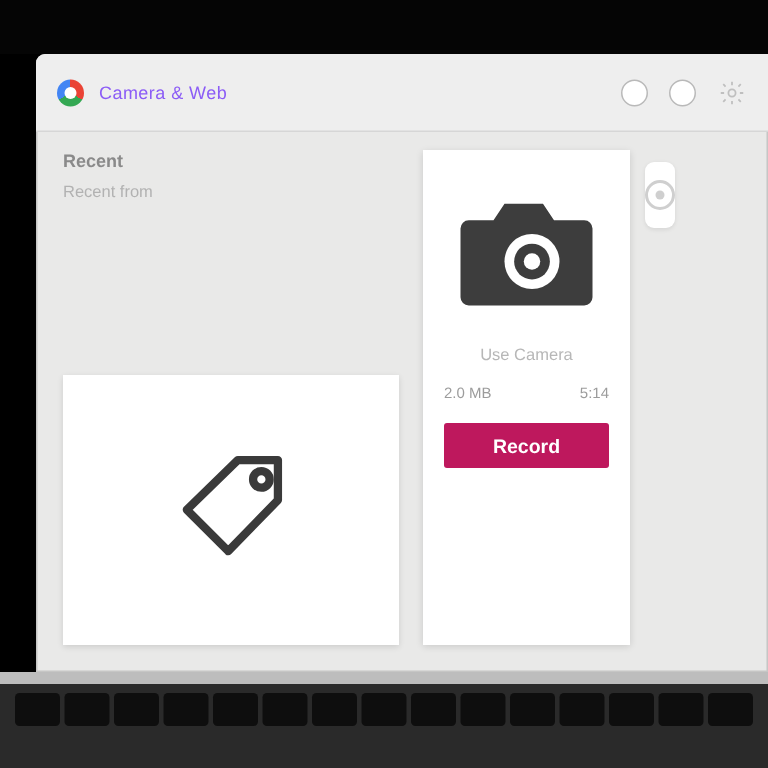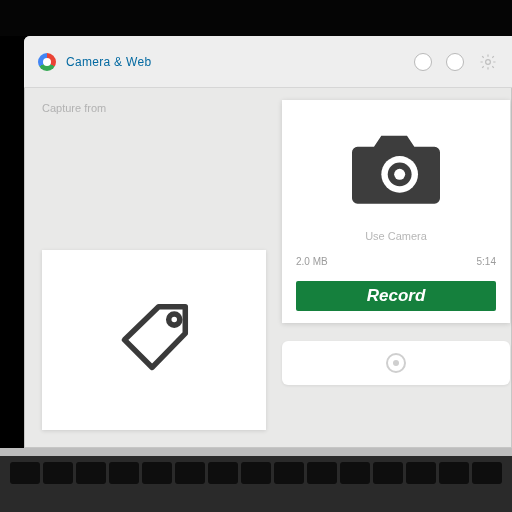--- a/index.html
+++ b/index.html
@@ -34,21 +34,21 @@
   }
   .chrome-dot {
     width: 18px; height: 18px; border-radius: 50%;
     background: conic-gradient(#ea4335 0 120deg, #34a853 120deg 240deg, #4285f4 240deg 360deg);
     position: relative;
   }
   .chrome-dot::after{
     content:""; position:absolute; inset:5px; background:#fff; border-radius:50%;
   }
   .tab-title {
-    font-size: 12px; color: #0369a1; letter-spacing: .3px;
+    font-size: 12px; color: #8b5cf6; letter-spacing: .3px;
   }
   .titlebar-right {
     margin-left: auto; display: flex; gap: 14px; align-items: center;
   }
   .circ-btn {
     width: 18px; height: 18px; border: 1.6px solid #b9b9b9; border-radius: 50%;
     display: inline-block; background: #fff;
   }
   .gear-btn {
     width: 20px; height: 20px; display:inline-flex; align-items:center; justify-content:center;
@@ -57,21 +57,21 @@
 
   
   .content {
     position: relative;
     height: calc(100% - 52px);
     padding: 12px 18px 18px 18px;
     display: flex;
     gap: 16px;
   }
   .left-col { flex: 1 1 50%; display:flex; flex-direction:column; }
-  .right-col { flex: 0 0 228px; display:flex; flex-direction:column; gap:10px; }
+  .right-col { flex: 0 0 228px; display:flex; flex-direction:row; gap:10px; }
 
   .side-heading { font-size: 12px; color:#8a8a8a; font-weight:600; margin-bottom:6px; }
   .side-line { font-size: 11px; color:#b2b2b2; line-height:1.5; }
 
   .preview-card {
     margin-top: auto;
     width: 224px;
     height: 180px;
     background: #fff;
     box-shadow: 0 1px 4px rgba(0,0,0,0.12);
@@ -84,25 +84,24 @@
     padding: 22px 14px 12px 14px;
     box-shadow: 0 1px 5px rgba(0,0,0,0.14);
     display:flex; flex-direction:column; align-items:center;
     gap: 14px;
   }
   .camera-icon svg { width: 110px; height: 90px; fill:#3d3d3d; }
   .cap-line { font-size: 11px; color:#b7b7b7; }
   .meta-row { width:100%; display:flex; justify-content:space-between; font-size:10px; color:#9c9c9c; }
   .red-btn {
     width: 100%; height: 30px;
-    background:#15803d;
-    color:#fff; font-size:17px; font-weight:600;
+    background:#be185d;
+    color:#fff; font-size:13px; font-weight:600;
     display:flex; align-items:center; justify-content:center;
     border-radius:2px;
-    font-style:italic;
   }
 
   .bottom-bar {
     margin-top: 8px;
     height: 44px;
     background:#fff;
     border-radius: 6px;
     box-shadow: 0 1px 3px rgba(0,0,0,0.08);
     display:flex; align-items:center; justify-content:center;
   }
@@ -146,21 +145,22 @@
           <circle cx="12" cy="12" r="3.2" stroke-width="1.6"></circle>
           <path stroke-width="1.6" d="M12 2v3M12 19v3M4.2 4.2l2.1 2.1M17.7 17.7l2.1 2.1M2 12h3M19 12h3M4.2 19.8l2.1-2.1M17.7 6.3l2.1-2.1"></path>
         </svg>
       </span>
     </div>
   </div>
 
   <div class="content">
 
     <div class="left-col">
-      <div class="side-line">Capture from</div>
+      <div class="side-heading">Recent</div>
+      <div class="side-line">Recent from</div>
 
       <div class="preview-card">
         <span class="tag-glyph">
           <svg viewBox="0 0 100 100">
             <path d="M55 16 H84 V45 L48 82 L18 52 Z"></path>
             <circle cx="72" cy="30" r="6"></circle>
           </svg>
         </span>
       </div>
     </div>

